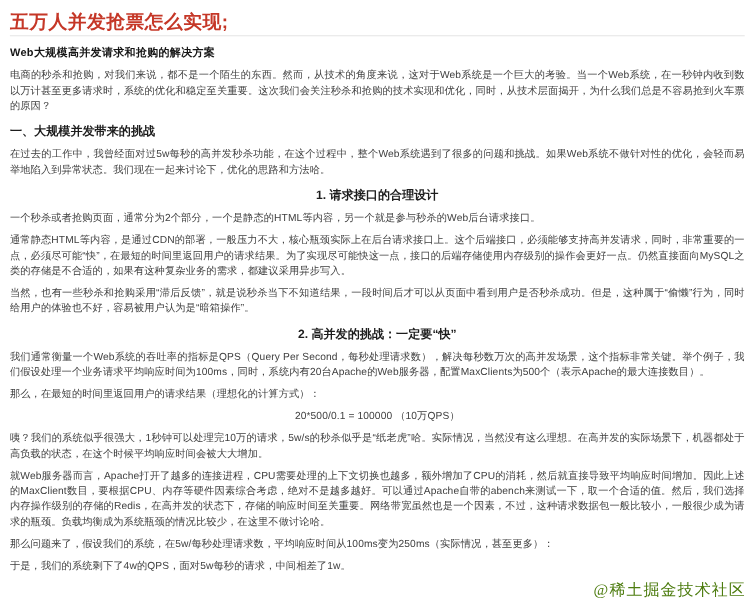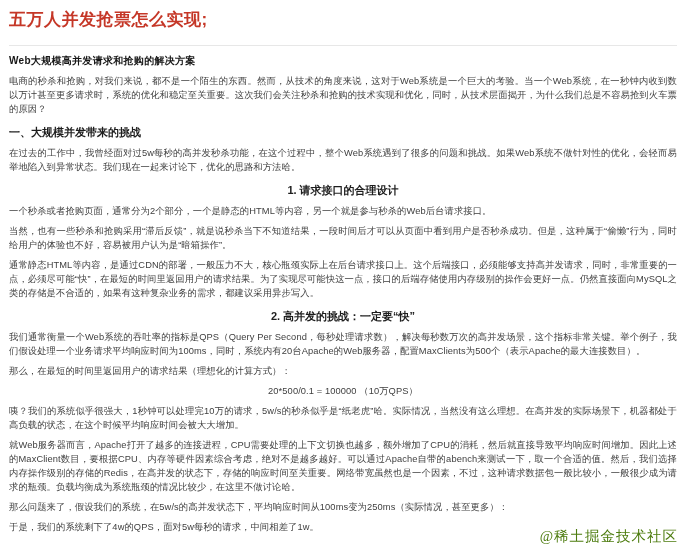--- a/index.html
+++ b/index.html
@@ -16,21 +16,21 @@
   }
   .page {
     padding: 6px 9px 0 9px;
     position: relative;
   }
   .article-title {
     font-size: 17px;
     font-weight: bold;
     color: #c53727;
     margin: 2px 0 0 0;
-    padding-bottom: 14px;
+    padding-bottom: 1px;
     border-bottom: 1px solid #e7e7e7;
     letter-spacing: 0.5px;
   }
   .article-subtitle {
     font-size: 10px;
     font-weight: bold;
     color: #161616;
     margin: 8px 0 0 0;
     letter-spacing: 0.3px;
   }
@@ -82,36 +82,36 @@
   <p class="body-par first-par">电商的秒杀和抢购，对我们来说，都不是一个陌生的东西。然而，从技术的角度来说，这对于Web系统是一个巨大的考验。当一个Web系统，在一秒钟内收到数以万计甚至更多请求时，系统的优化和稳定至关重要。这次我们会关注秒杀和抢购的技术实现和优化，同时，从技术层面揭开，为什么我们总是不容易抢到火车票的原因？</p>
 
   <h3 class="sec-heading">一、大规模并发带来的挑战</h3>
 
   <p class="body-par">在过去的工作中，我曾经面对过5w每秒的高并发秒杀功能，在这个过程中，整个Web系统遇到了很多的问题和挑战。如果Web系统不做针对性的优化，会轻而易举地陷入到异常状态。我们现在一起来讨论下，优化的思路和方法哈。</p>
 
   <h4 class="sub-heading">1. 请求接口的合理设计</h4>
 
   <p class="body-par">一个秒杀或者抢购页面，通常分为2个部分，一个是静态的HTML等内容，另一个就是参与秒杀的Web后台请求接口。</p>
 
+  <p class="body-par">通常静态HTML等内容，是通过CDN的部署，一般压力不大，核心瓶颈实际上在后台请求接口上。这个后端接口，必须能够支持高并发请求，同时，非常重要的一点，必须尽可能“快”，在最短的时间里返回用户的请求结果。为了实现尽可能快这一点，接口的后端存储使用内存级别的操作会更好一点。仍然直接面向MySQL之类的存储是不合适的，如果有这种复杂业务的需求，都建议采用异步写入。</p>
+
   <p class="body-par">当然，也有一些秒杀和抢购采用“滞后反馈”，就是说秒杀当下不知道结果，一段时间后才可以从页面中看到用户是否秒杀成功。但是，这种属于“偷懒”行为，同时给用户的体验也不好，容易被用户认为是“暗箱操作”。</p>
-
-  <p class="body-par">通常静态HTML等内容，是通过CDN的部署，一般压力不大，核心瓶颈实际上在后台请求接口上。这个后端接口，必须能够支持高并发请求，同时，非常重要的一点，必须尽可能“快”，在最短的时间里返回用户的请求结果。为了实现尽可能快这一点，接口的后端存储使用内存级别的操作会更好一点。仍然直接面向MySQL之类的存储是不合适的，如果有这种复杂业务的需求，都建议采用异步写入。</p>
 
   <h4 class="sub-heading">2. 高并发的挑战：一定要“快”</h4>
 
   <p class="body-par">我们通常衡量一个Web系统的吞吐率的指标是QPS（Query Per Second，每秒处理请求数），解决每秒数万次的高并发场景，这个指标非常关键。举个例子，我们假设处理一个业务请求平均响应时间为100ms，同时，系统内有20台Apache的Web服务器，配置MaxClients为500个（表示Apache的最大连接数目）。</p>
 
   <p class="body-par">那么，在最短的时间里返回用户的请求结果（理想化的计算方式）：</p>
 
   <p class="body-par formula">20*500/0.1 = 100000 （10万QPS）</p>
 
   <p class="body-par">咦？我们的系统似乎很强大，1秒钟可以处理完10万的请求，5w/s的秒杀似乎是“纸老虎”哈。实际情况，当然没有这么理想。在高并发的实际场景下，机器都处于高负载的状态，在这个时候平均响应时间会被大大增加。</p>
 
   <p class="body-par">就Web服务器而言，Apache打开了越多的连接进程，CPU需要处理的上下文切换也越多，额外增加了CPU的消耗，然后就直接导致平均响应时间增加。因此上述的MaxClient数目，要根据CPU、内存等硬件因素综合考虑，绝对不是越多越好。可以通过Apache自带的abench来测试一下，取一个合适的值。然后，我们选择内存操作级别的存储的Redis，在高并发的状态下，存储的响应时间至关重要。网络带宽虽然也是一个因素，不过，这种请求数据包一般比较小，一般很少成为请求的瓶颈。负载均衡成为系统瓶颈的情况比较少，在这里不做讨论哈。</p>
 
-  <p class="body-par">那么问题来了，假设我们的系统，在5w/s的高并发状态下，平均响应时间从100ms变为250ms（实际情况，甚至更多）：</p>
+  <p class="body-par">那么问题来了，假设我们的系统，在5w/每秒处理请求数，平均响应时间从100ms变为250ms（实际情况，甚至更多）：</p>
 
 
   <p class="body-par">于是，我们的系统剩下了4w的QPS，面对5w每秒的请求，中间相差了1w。</p>
 
 </div>
 
 <div class="watermark">@稀土掘金技术社区</div>
 
 </body></html>

